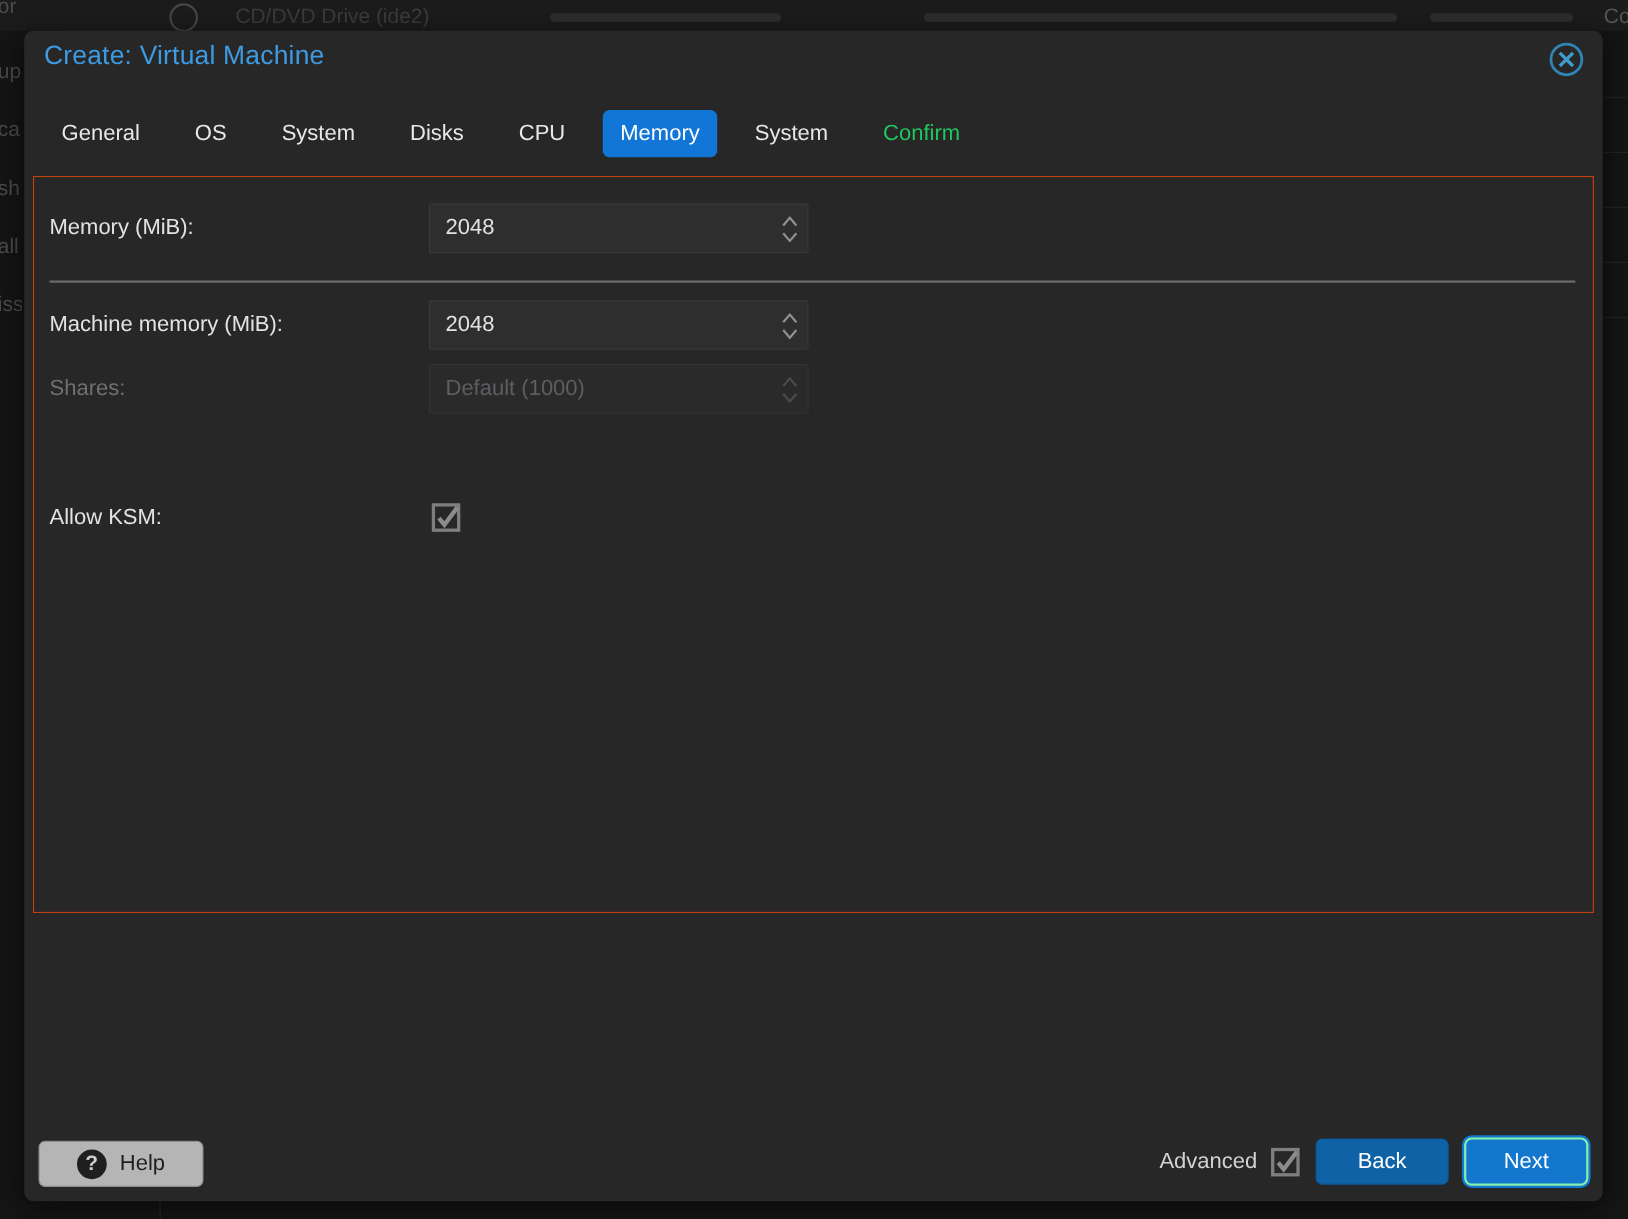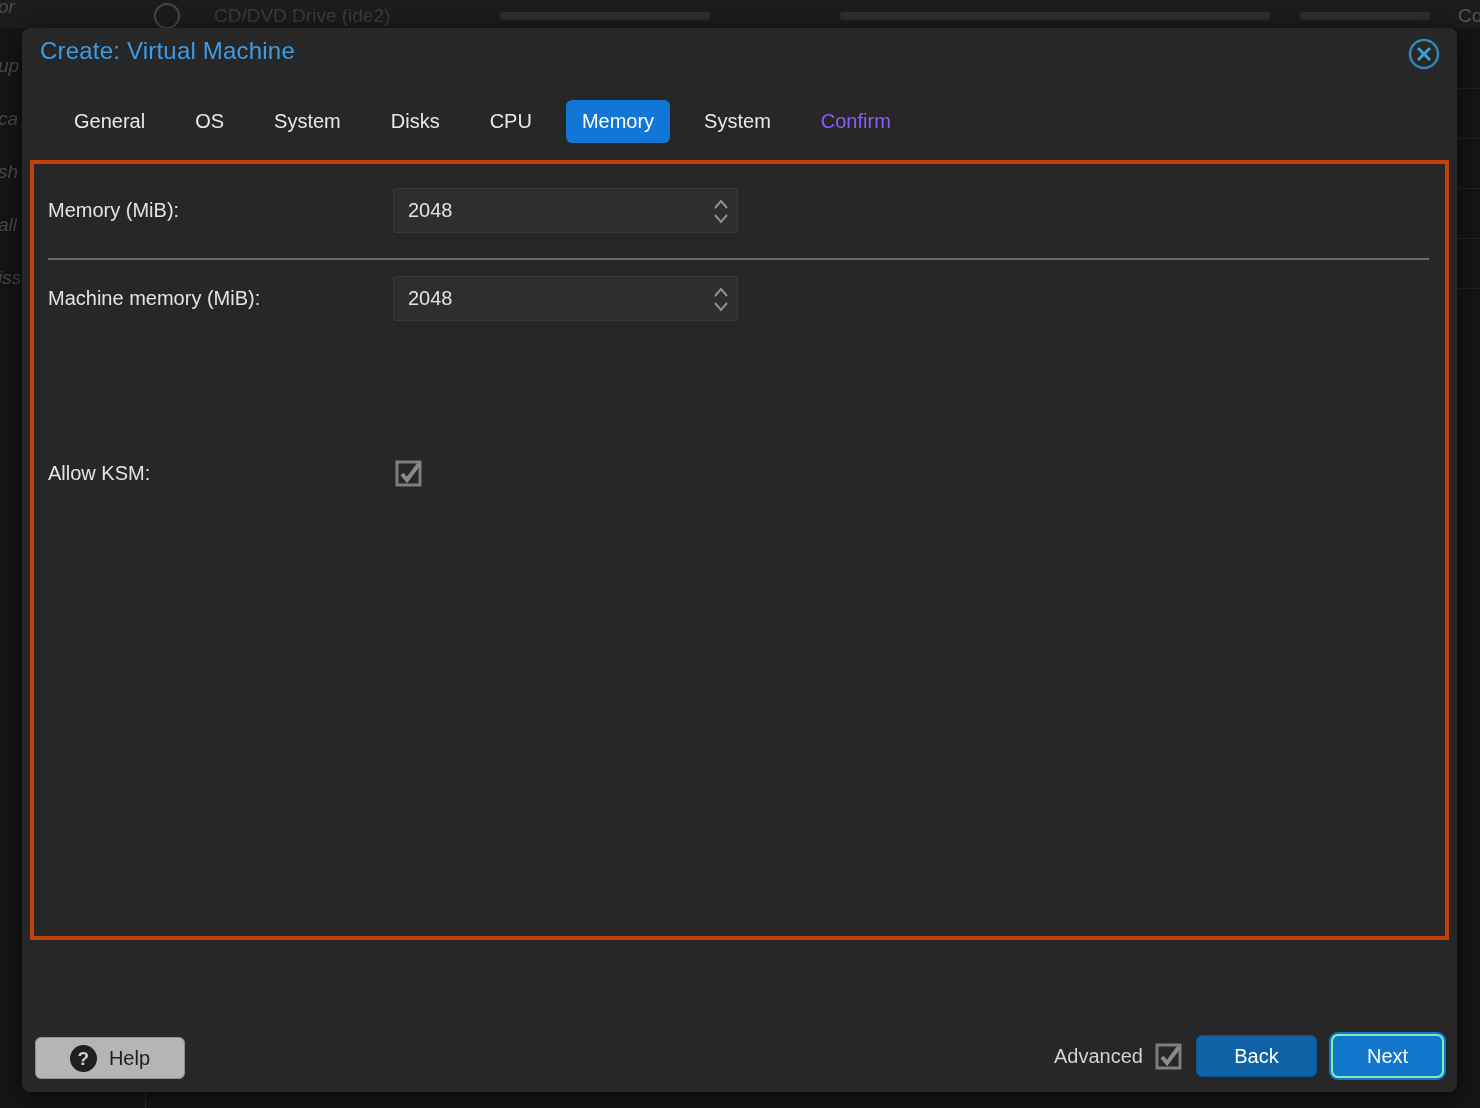--- a/index.html
+++ b/index.html
@@ -9,53 +9,53 @@
     font-family:"Liberation Sans", sans-serif;
     color:#e6e6e6;
     position:relative;
   }
 
   
   .backdrop-top { position:absolute; left:0; top:0; width:1480px; height:28px; background:#1c1c1c; overflow:hidden; }
   .bd-radio { position:absolute; left:154px; top:3px; width:26px; height:26px; border:2px solid #474747; border-radius:50%; }
   .bd-text { position:absolute; top:5px; font-size:19px; color:#3c3c3c; white-space:nowrap; }
   .bd-bar { position:absolute; top:12px; height:8px; background:#2e2e2e; border-radius:4px; }
-  .backdrop-left { position:absolute; left:0; top:0; width:20px; height:1108px; overflow:hidden;font-style:italic; }
+  .backdrop-left { position:absolute; left:0; top:0; width:20px; height:1108px; overflow:hidden; }
   .bd-frag { position:absolute; left:-2px; font-size:19px; color:#4d4d4d; white-space:nowrap; }
   .backdrop-right { position:absolute; right:0; top:0; width:23px; height:984px; overflow:hidden; }
   .bd-corner { position:absolute; left:1px; top:5px; font-size:19px; color:#555; }
   .bd-rowline { position:absolute; left:0; width:23px; height:1px; background:#262626; }
   .backdrop-bottom { position:absolute; left:0; top:1092px; width:1480px; height:16px; background:#161616; }
   .bd-vline { position:absolute; left:145px; top:0; width:1px; height:16px; background:#2d2d2d; }
 
   
   .dialog {
     position:absolute; left:22px; top:28px; width:1435px; height:1064px;
     background:#272727; border-radius:8px;
     box-shadow:0 6px 28px rgba(0,0,0,.65);
   }
   .dialog-title {
     position:absolute; left:18px; top:9px;
     font-size:24px; color:#3d9be3; letter-spacing:.2px;
   }
   .close-btn { position:absolute; top:9px; right:16px; width:34px; height:34px; cursor:pointer; }
 
   
-  .tabs { position:absolute; left:36px; top:72px; display:flex; gap:18px; }
+  .tabs { position:absolute; left:18px; top:72px; display:flex; gap:18px; }
   .tab {
     padding:10px 16px; font-size:20px; color:#e8e8e8; border-radius:6px;
     white-space:nowrap; cursor:pointer;
   }
   .tab--active { background:#1176d6; color:#ffffff; }
-  .tab--disabled { color:#8b5cf6; cursor:default; }
+  .tab--disabled { color:#22c55e; cursor:default; }
 
   
   .panel {
-    position:absolute; left:8px; right:8px; top:132px; height:780px;
-    border:4px solid #c2410c;
+    position:absolute; left:8px; right:8px; top:132px; height:670px;
+    border:1px solid #c2410c;
   }
   .form-row { position:absolute; left:14px; right:16px; }
   .row-label { position:absolute; left:0; font-size:20px; color:#e3e3e3; }
   .row-label--disabled { color:#6e7174; }
   .spin-field {
     position:absolute; left:345px; width:345px; height:45px;
     background:#2e2e2e; border:1px solid #3a3a3a; border-radius:2px;
   }
   .spin-input {
     width:100%; height:100%; background:transparent; border:none; outline:none;
@@ -177,20 +177,32 @@
         <input class="spin-input" type="text" value="2048" style="">
         <span class="spin-arrows">
           <svg width="16" height="27" viewBox="0 0 16 27">
             <polyline points="2,10 8,3 14,10" fill="none" stroke="#909090" stroke-width="2"></polyline>
             <polyline points="2,17 8,24 14,17" fill="none" stroke="#909090" stroke-width="2"></polyline>
           </svg>
         </span>
       </div>
     </div>
 
+    <div class="form-row" style="top:170px;height:45px">
+      <span class="row-label row-label--disabled" style="line-height:45px">Shares:</span>
+      <div class="spin-field spin-field--disabled">
+        <input class="spin-input" type="text" disabled="" value="Default (1000)" style="">
+        <span class="spin-arrows">
+          <svg width="16" height="27" viewBox="0 0 16 27">
+            <polyline points="2,10 8,3 14,10" fill="none" stroke="#4b4b4b" stroke-width="2"></polyline>
+            <polyline points="2,17 8,24 14,17" fill="none" stroke="#4b4b4b" stroke-width="2"></polyline>
+          </svg>
+        </span>
+      </div>
+    </div>
 
 
     <div class="form-row" style="top:296px;height:27px">
       <span class="row-label" style="line-height:27px">Allow KSM:</span>
       <span class="checkbox cb-at">
         <svg width="27" height="27" viewBox="0 0 27 27">
           <rect x="2" y="2" width="23" height="23" fill="none" stroke="#7f7f7f" stroke-width="3"></rect>
           <polyline points="7,14 12,20 24,4" fill="none" stroke="#8b8b8b" stroke-width="4"></polyline>
         </svg>
       </span>

